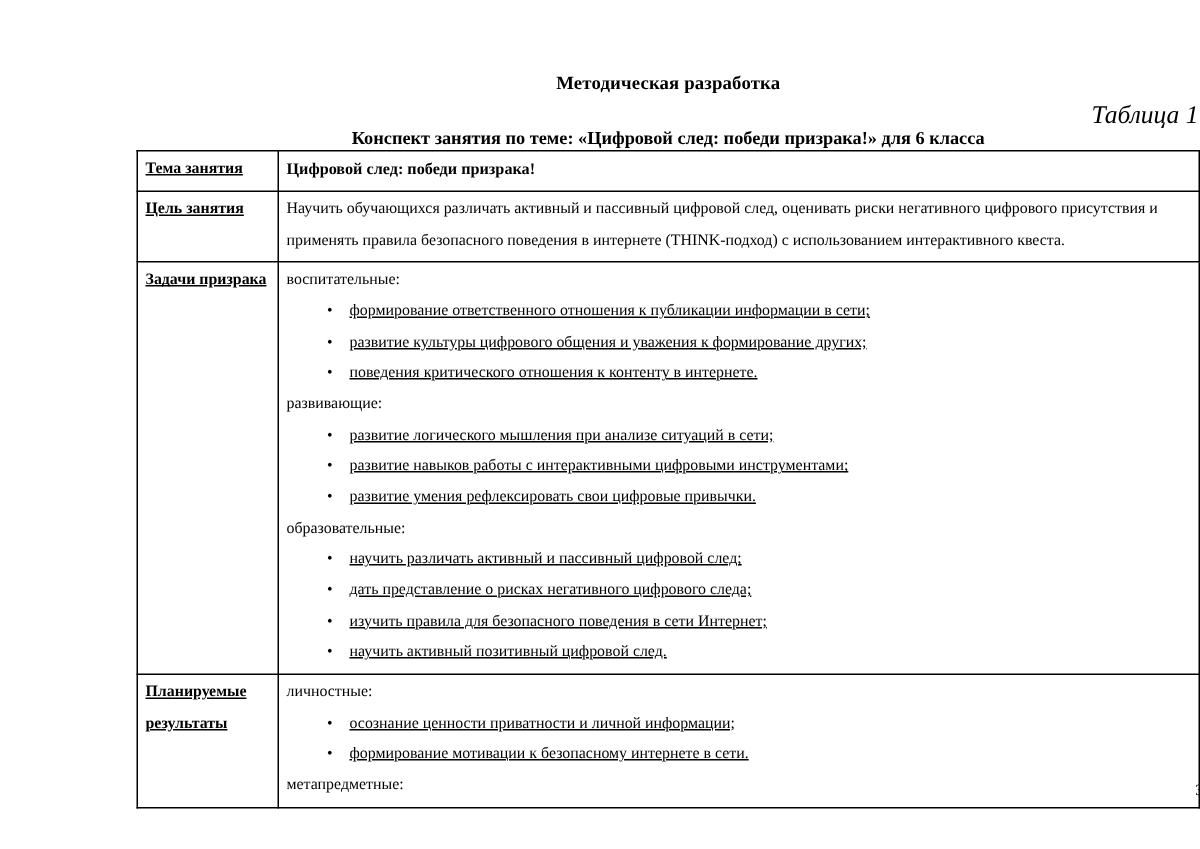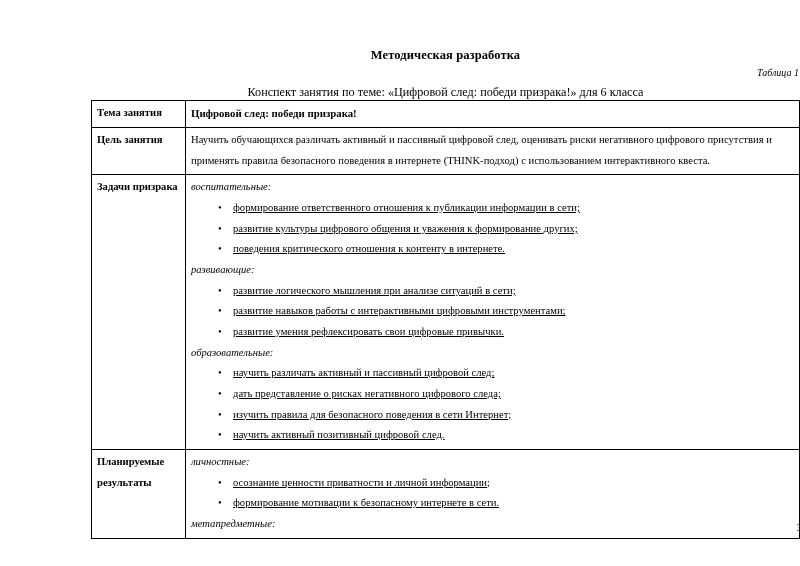--- a/index.html
+++ b/index.html
@@ -29,31 +29,31 @@
     width: 709px;
     text-align: center;
     font-size: 12.5px;
     font-weight: bold;
     letter-spacing: 0.1px;
   }
   .table-caption {
     position: absolute;
     right: 35px;
     top: 67px;
-    font-size: 10px;
+    font-size: 17px;
     font-style: italic;
   }
   .doc-subtitle {
     position: absolute;
     left: 57px;
     top: 85px;
     width: 709px;
     text-align: center;
     font-size: 12.2px;
-    font-weight: normal;
+    font-weight: bold;
   }
   table.main {
     position: absolute;
     left: 57px;
     top: 100px;
     width: 709px;
     border-collapse: collapse;
     table-layout: fixed;
   }
   table.main td {
@@ -61,34 +61,34 @@
     vertical-align: top;
     padding: 2px 4px 3px 5px;
     font-size: 10.6px;
     line-height: 1.95;
   }
   td.label {
     width: 84px;
     font-weight: bold;
     line-height: 1.85;
     padding-left: 6px;
+    text-decoration: underline;
   }
   td.content {
     padding-left: 7px;
   }
   .cell-bold {
     font-weight: bold;
     font-size: 10.8px;
   }
   .para {
     margin: 0;
     line-height: 1.95;
   }
   .subhead {
-    font-style: italic;
     margin: 0;
     line-height: 1.95;
   }
   ul.bullets {
     margin: 0;
     padding: 0 0 0 42px;
     list-style: none;
   }
   ul.bullets li {
     position: relative;

